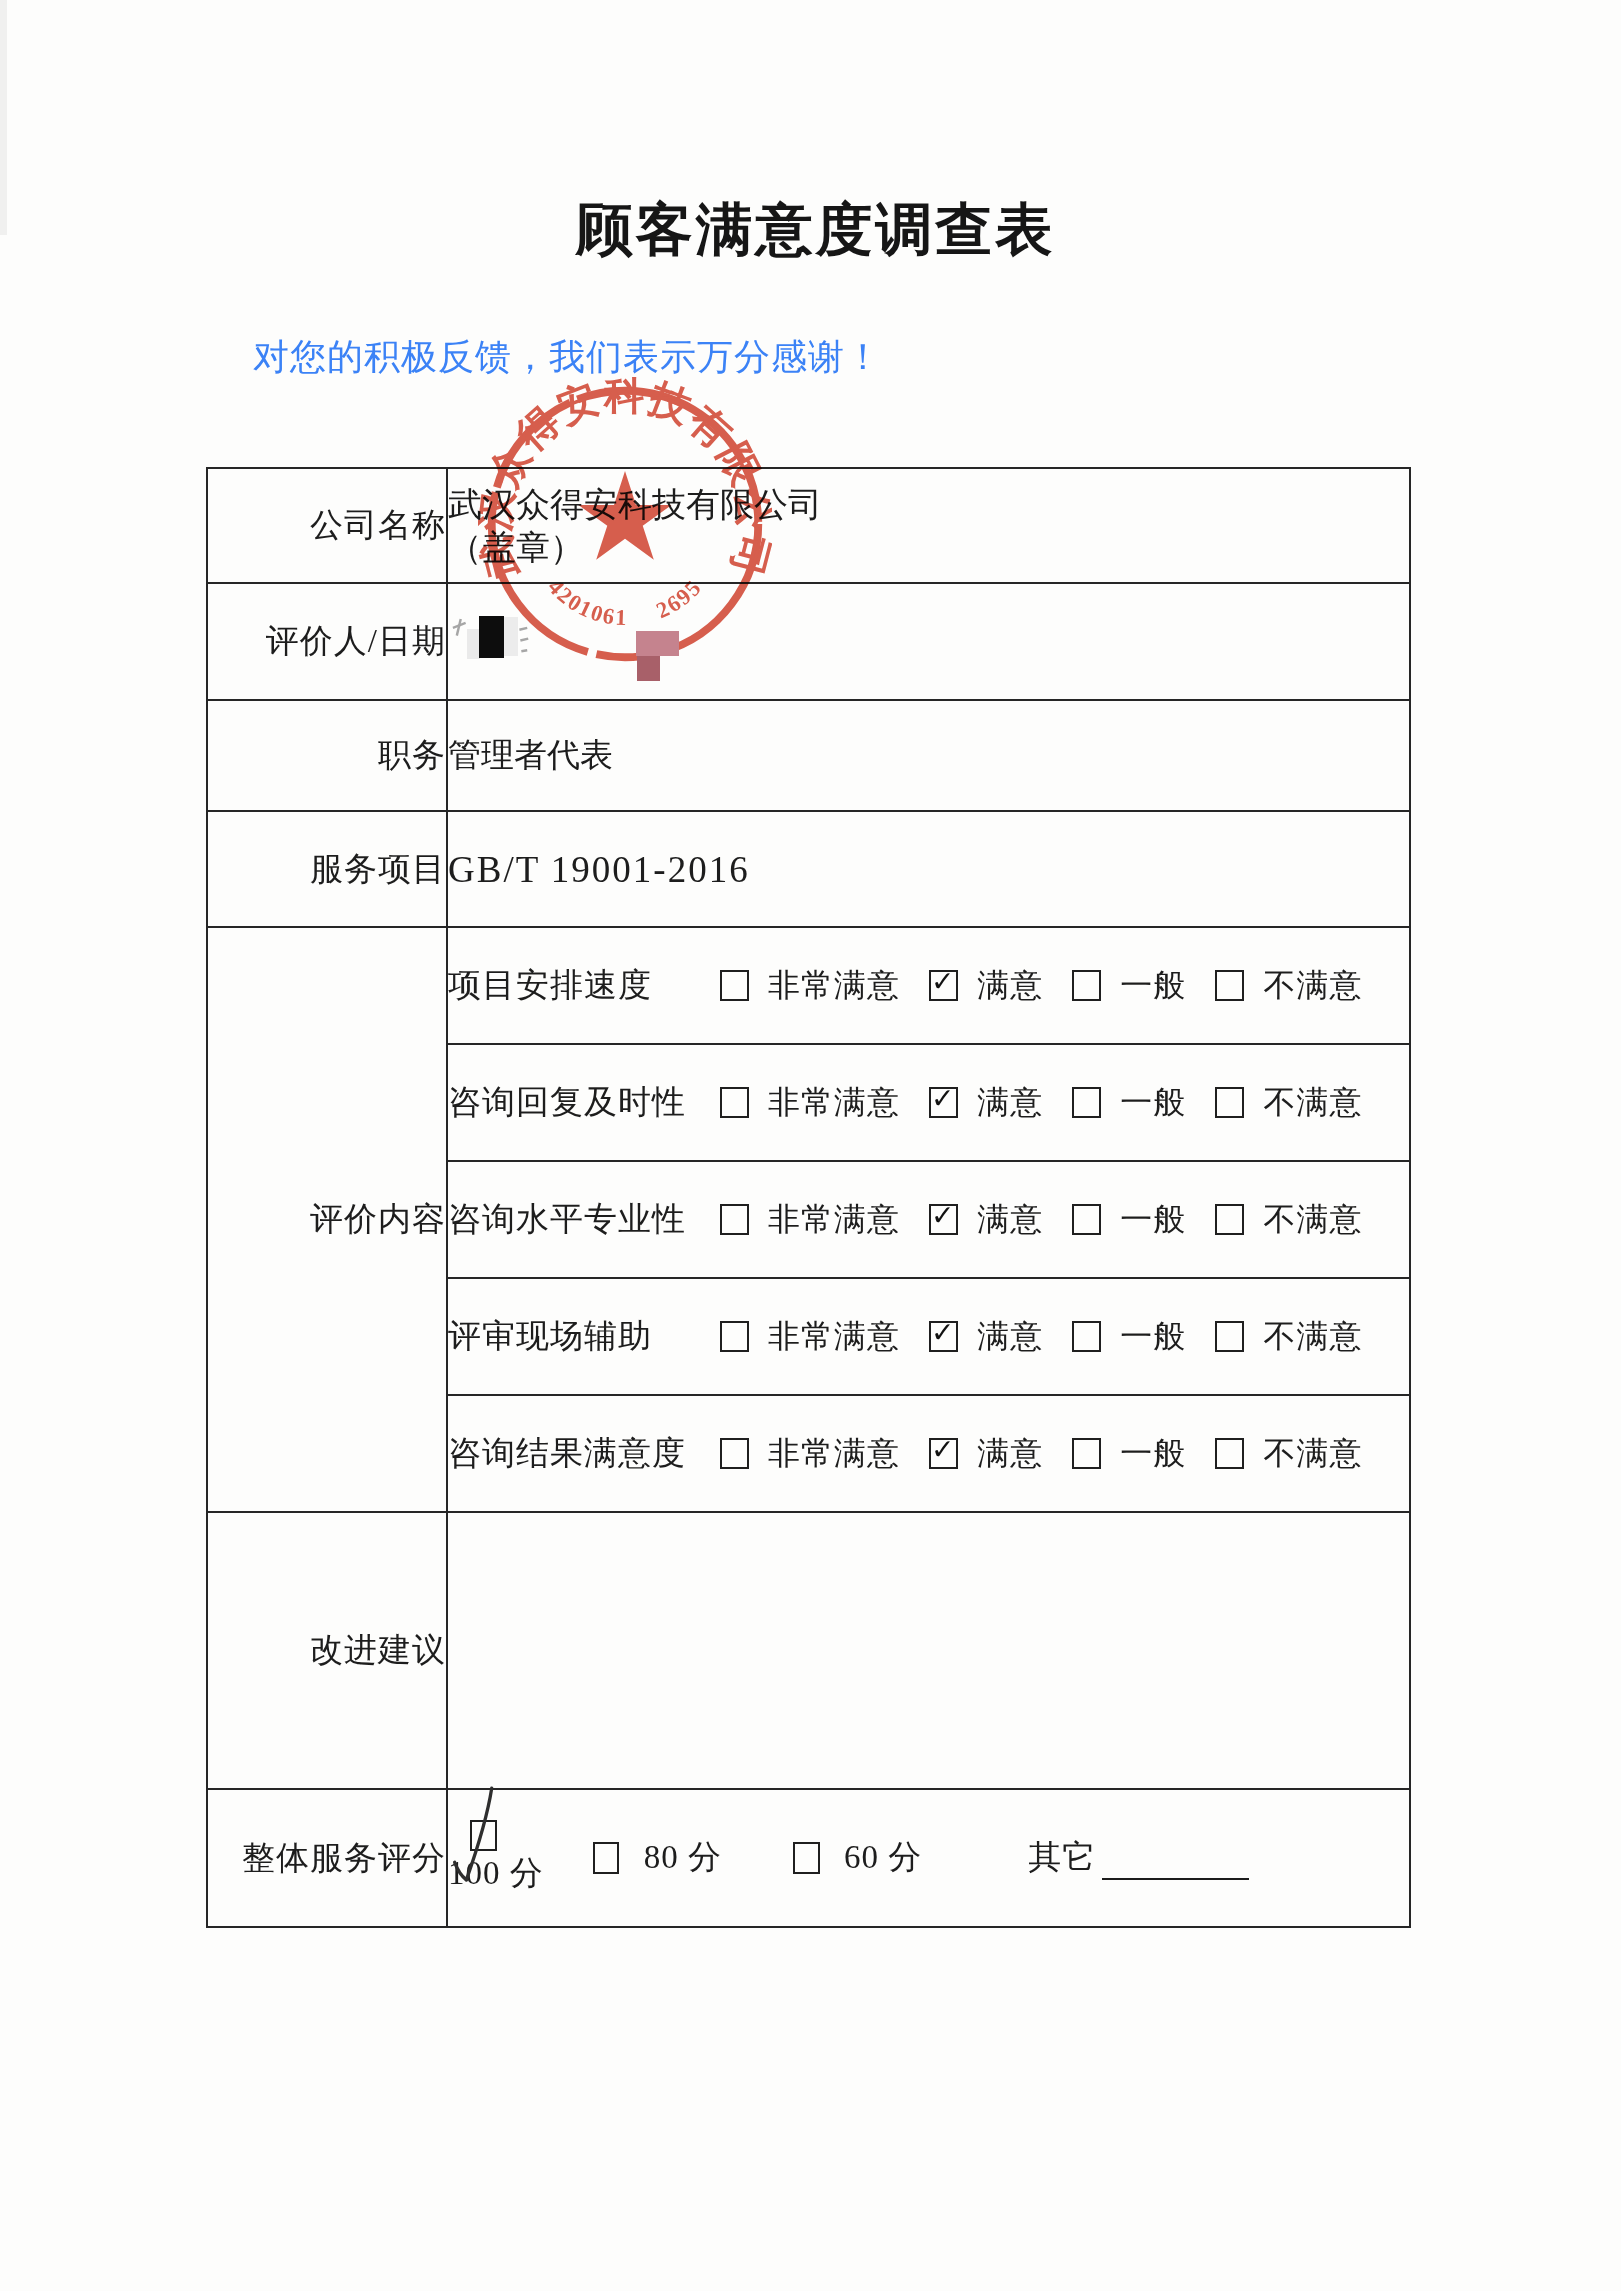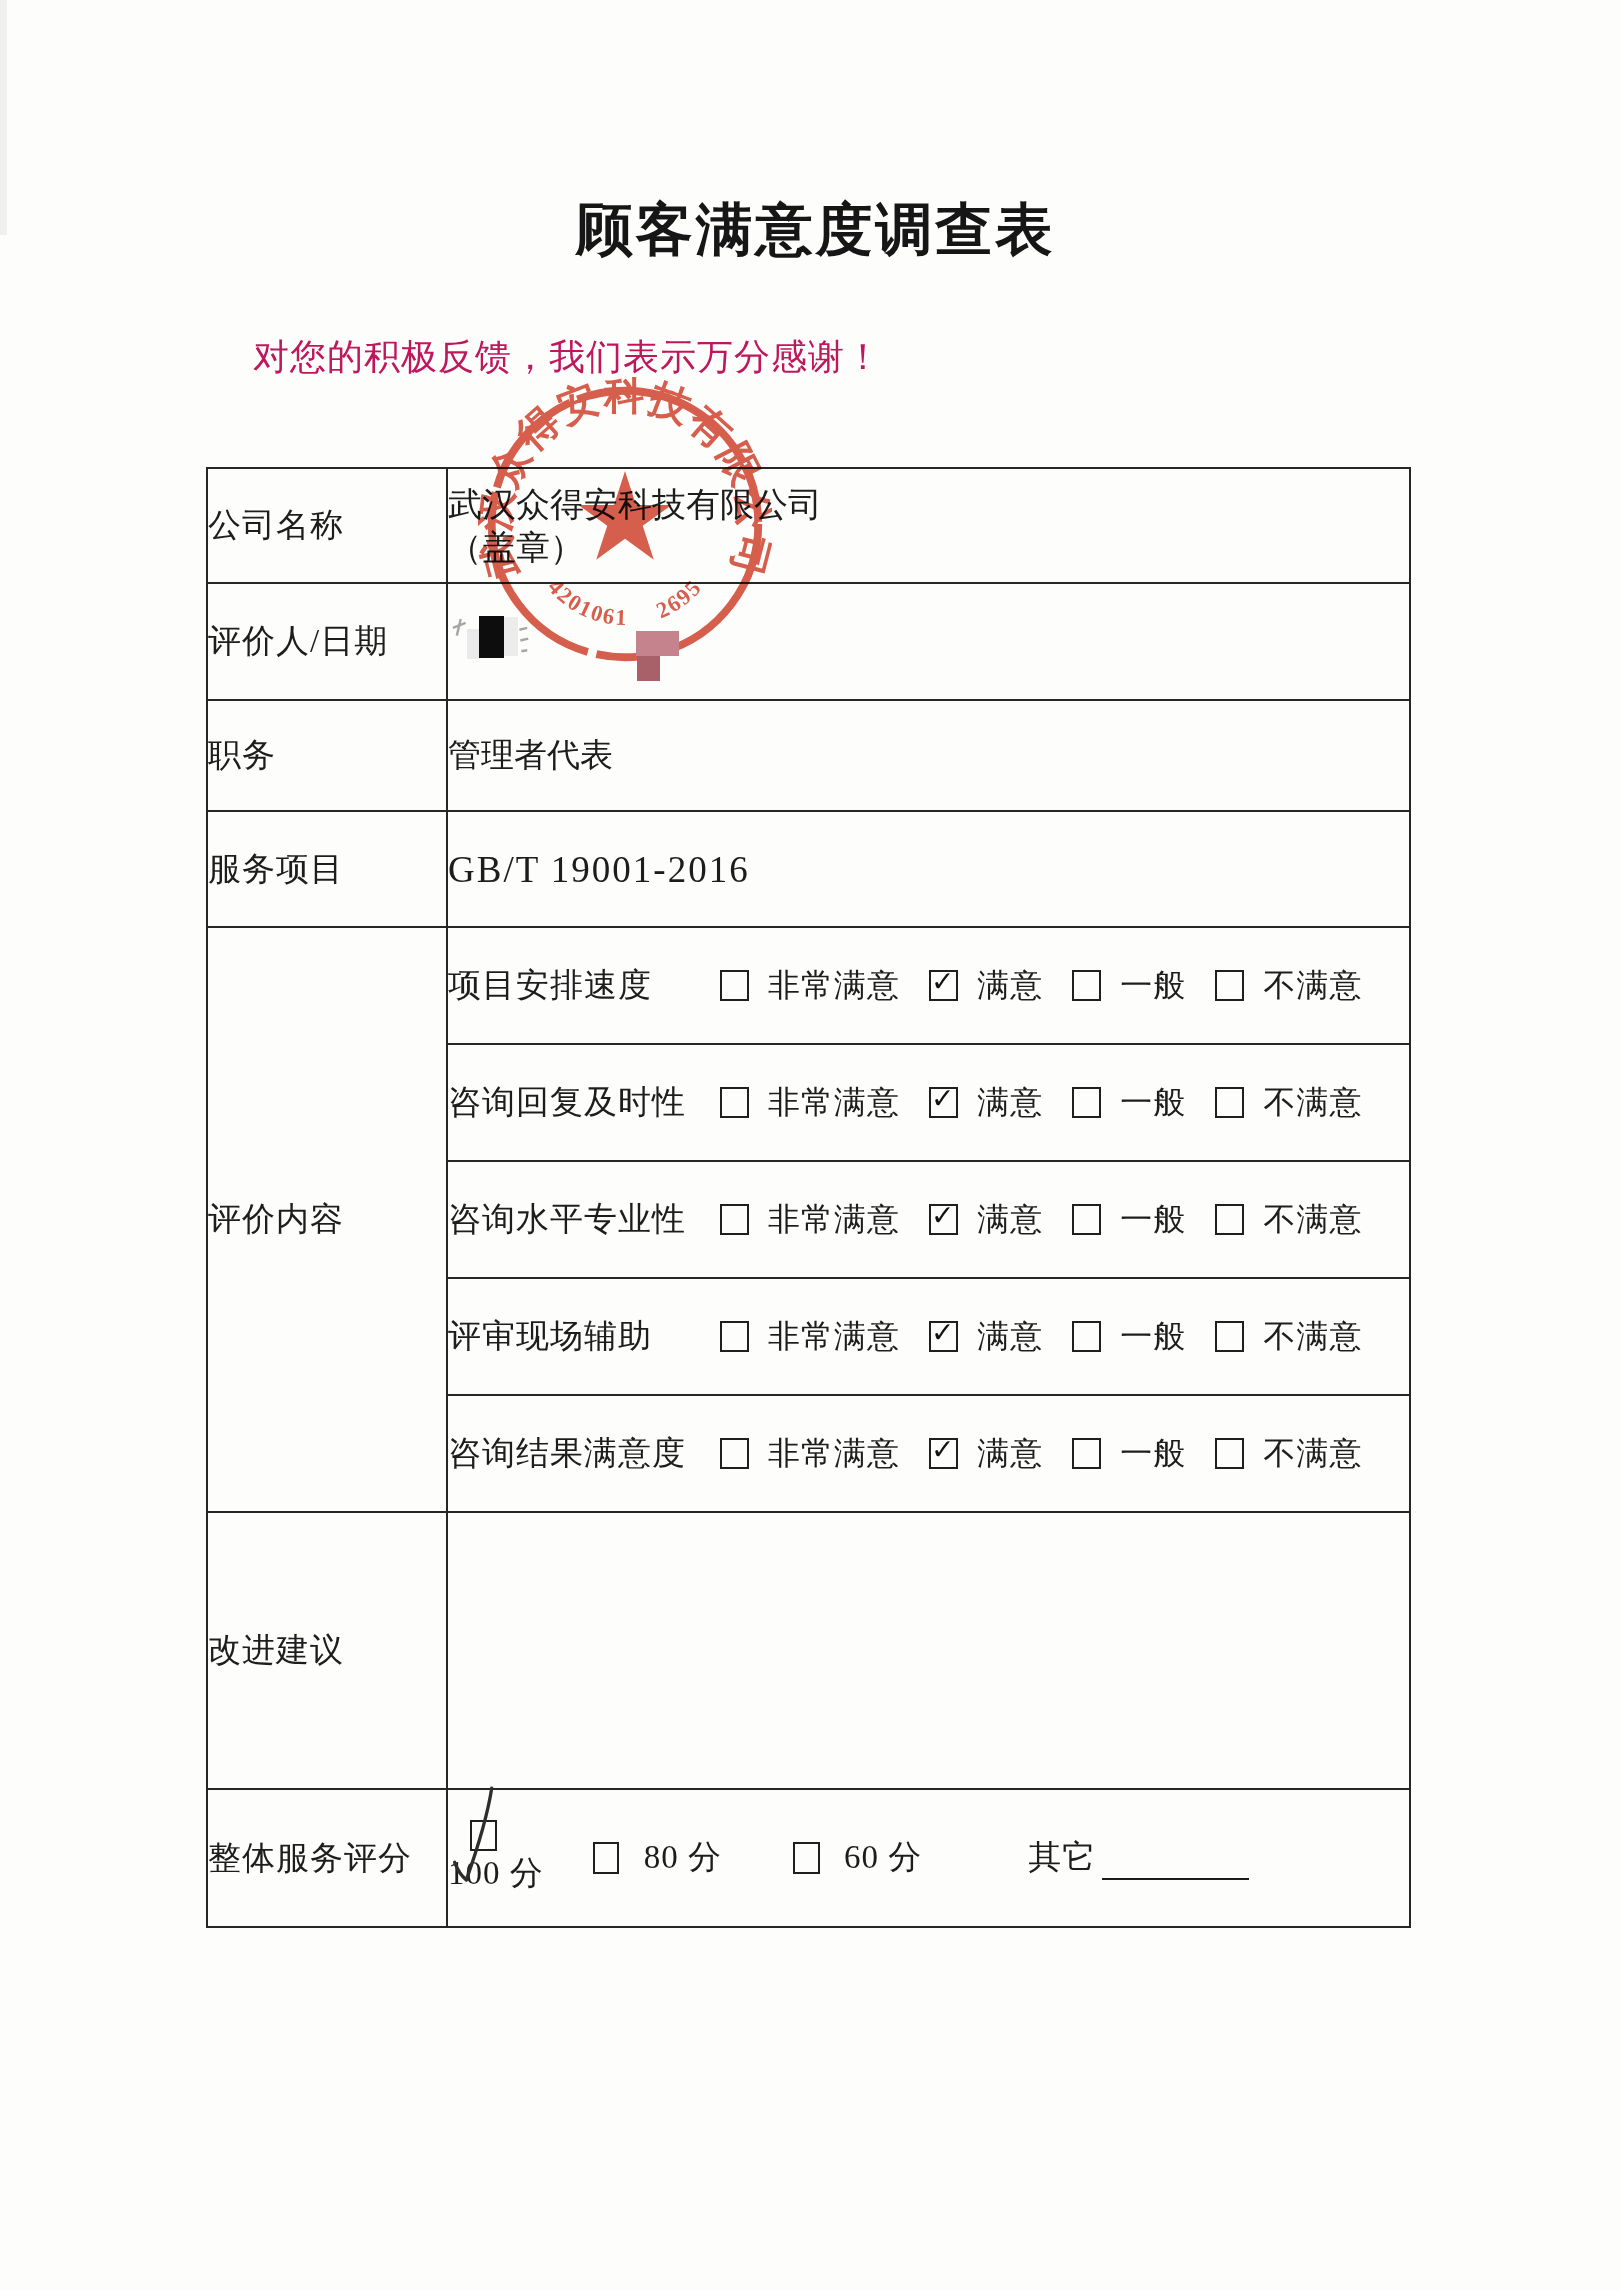--- a/index.html
+++ b/index.html
@@ -17,39 +17,39 @@
   .edge-strip{position:absolute;left:0;top:0;width:6.9px;height:235px;background:#f0f0ef;}
 
   .title{
     position:absolute;left:0;top:192px;width:1631px;
     text-align:center;
     font-size:57px;font-weight:700;letter-spacing:2.9px;
     color:#161616;
   }
   .intro{
     position:absolute;left:253px;top:333px;
-    font-size:36px;letter-spacing:1px;color:#be185d;
+    font-size:36px;letter-spacing:1px;color:#3b82f6;
   }
 
   
   table.survey{
     position:absolute;left:206px;top:467px;
     width:1204px;
     border-collapse:collapse;
     table-layout:fixed;
   }
   table.survey td{
     border:2px solid #262626;
     padding:0;
     vertical-align:middle;
     font-size:33px;
   }
   col.c1{width:240px;}
   col.c2{width:963px;}
-  td.lab{text-align:left;letter-spacing:1px;}
+  td.lab{text-align:right;letter-spacing:1px;}
   td.val{padding-left:16.7px;}
   tr.r1{height:115px;}
   tr.r2{height:117px;}
   tr.r3{height:111px;}
   tr.r4{height:116px;}
   tr.erow{height:117px;}
   tr.r6{height:277px;}
   tr.r7{height:138px;padding-left:24px;}
 
   .company-line1{display:block;font-size:34px;line-height:43px;}

